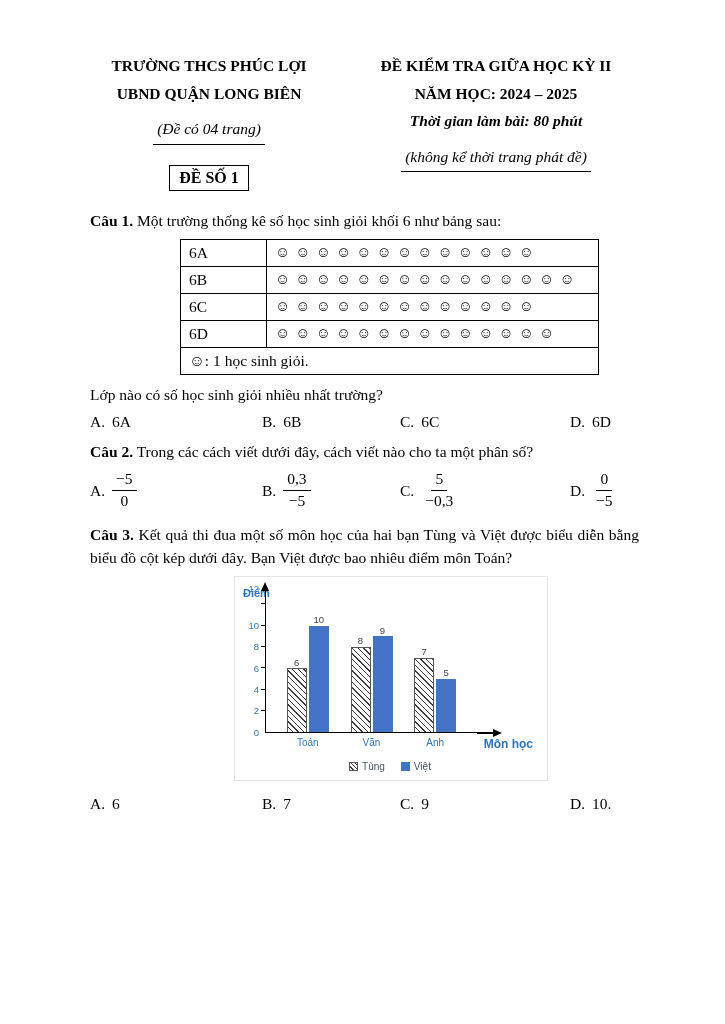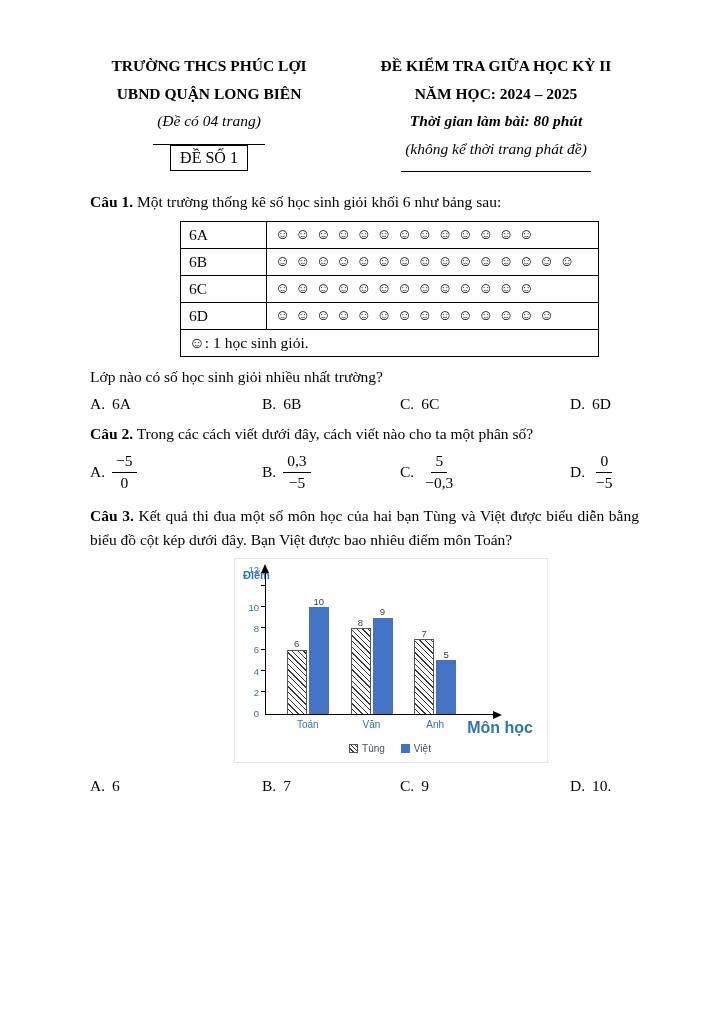--- a/index.html
+++ b/index.html
@@ -10,22 +10,22 @@
   }
   .page { padding: 52px 86px 0 90px; }
 
   
   .hdr { display: flex; justify-content: space-between; margin-bottom: 18px; }
   .hdr-left  { width: 238px; text-align: center; }
   .hdr-right { width: 286px; text-align: center; }
   .hline { line-height: 1.78; }
   .b { font-weight: bold; }
   .i { font-style: italic; }
-  .u-wrap { display: inline-block; border-bottom: 1px solid #000; padding: 0 4px 9px; }
-  .de-box { display: inline-block; border: 1.6px solid #000; padding: 3px 9px; font-weight: normal; font-size: 16px; }
+  .u-wrap { display: inline-block; border-bottom: 1px solid #000; padding: 0 4px 1px; margin-top: 8px; }
+  .de-box { display: inline-block; border: 1.6px solid #000; padding: 3px 9px; font-weight: bold; margin-top: 20px; font-size: 16px; }
 
   
   p.line { margin: 0 0 7px; line-height: 1.5; }
   .indent { text-indent: 38px; }
   .just { text-align: justify; }
 
   
   table.smileys { border-collapse: collapse; margin: 1px 0 8px 90px; }
   table.smileys td { border: 1px solid #000; padding: 2px 8px; height: 27px; vertical-align: middle; }
   td.cls { width: 86px; }
@@ -59,21 +59,21 @@
   .ymark { position: absolute; left: -5px; width: 5px; height: 1px; background: #000; }
   .groups { position: absolute; left: 0; right: 0; top: 0; bottom: 0; display: flex; align-items: flex-end; justify-content: space-evenly; }
   .cgroup { position: relative; display: flex; align-items: flex-end; }
   .barcol { display: flex; flex-direction: column; align-items: center; justify-content: flex-end; width: 22px; }
   .dlabel { font-size: 9.5px; color: #404040; margin-bottom: 1px; line-height: 1; }
   .bar { width: 20px; }
   .bar.hatch { background: repeating-linear-gradient(45deg, #ffffff 0px, #ffffff 3px, #3a3a3a 3px, #3a3a3a 4px);
                border: 1px solid #555; border-bottom: none; }
   .bar.solid { background: #4472C4; }
   .cat { position: absolute; top: 100%; margin-top: 6px; width: 100%; text-align: center; font-size: 10px; color: #2E75B6; line-height: 1; }
-  .xlab { position: absolute; top: 100%; margin-top: 6px; right: -56px; font-size: 16px; font-weight: bold; color: #2E75B6; line-height: 1; }
+  .xlab { position: absolute; top: 100%; margin-top: 6px; right: -56px; font-size: 12px; font-weight: bold; color: #2E75B6; line-height: 1; }
   .legend { display: flex; justify-content: center; gap: 16px; margin-top: 28px; font-size: 10px; color: #44546A; }
   .litem { display: flex; align-items: center; gap: 4px; }
   .lmark { width: 9px; height: 9px; display: inline-block; }
   .lmark.hatch { background: repeating-linear-gradient(45deg, #ffffff 0px, #ffffff 2px, #3a3a3a 2px, #3a3a3a 3px); border: 1px solid #555; }
   .lmark.solid { background: #4472C4; }
 </style>
 </head>
 <body>
 
 <div class="page">

